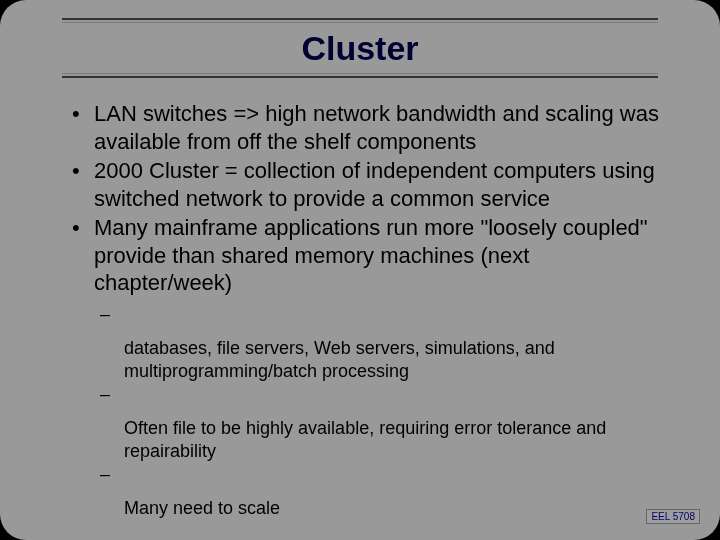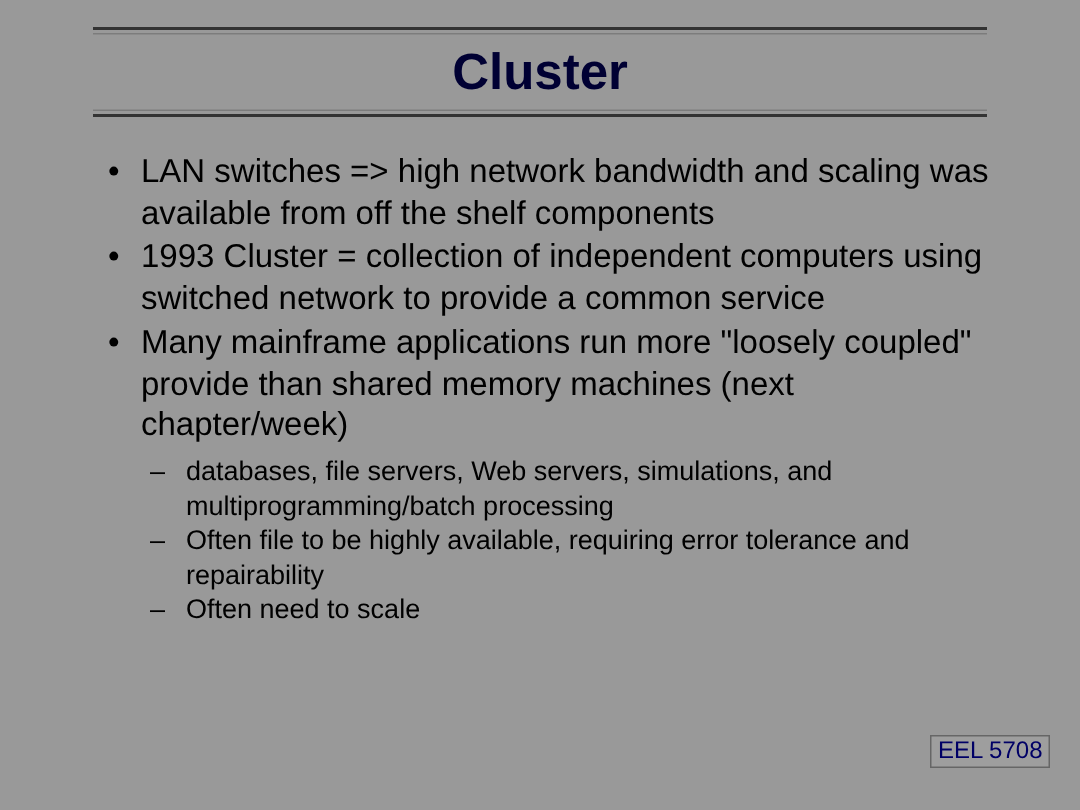--- a/index.html
+++ b/index.html
@@ -13,20 +13,21 @@
       background: #000;
       font-family: "Comic Sans MS", cursive, sans-serif;
       position: relative;
     }
     .slide {
       width: 720px;
       height: 540px;
       background: #999;
       position: relative;
       padding: 0;
+      border-radius: 26px;
     }
     .title-box {
       position: absolute;
       top: 18px;
       left: 62px;
       width: 596px;
       height: 60px;
       border-top: 2px solid #333;
       border-bottom: 2px solid #333;
       display: flex;
@@ -79,30 +80,31 @@
       padding-left: 30px;
     }
     .sub-bullet-marker {
       width: 26px;
       flex-shrink: 0;
       text-align: left;
       padding-left: 2px;
     }
     .sub-bullet-text {
       flex: 1;
+      margin-top: 34px;
     }
     .bullets-main {
       margin-bottom: 6px;
     }
     .footer {
       position: absolute;
-      bottom: 28px;
+      bottom: 16px;
       right: 20px;
       font-family: Arial, sans-serif;
-      font-size: 16px;
+      font-size: 10px;
       color: #000066;
       border: 1px solid #666;
       padding: 1px 4px;
       background: rgba(180,180,180,0.2);
     }
   </style>
 </head>
 <body>
 
 <div class="slide">
@@ -111,38 +113,38 @@
   </div>
 
   <div class="content">
     <div class="bullets-main">
       <div class="bullet-item">
         <div class="bullet-marker">•</div>
         <div class="bullet-text">LAN switches =&gt; high network bandwidth and scaling was available from off the shelf components</div>
       </div>
       <div class="bullet-item">
         <div class="bullet-marker">•</div>
-        <div class="bullet-text">1993 Cluster = collection of independent computers using switched network to provide a common service</div>
+        <div class="bullet-text">2000 Cluster = collection of independent computers using switched network to provide a common service</div>
       </div>
       <div class="bullet-item">
         <div class="bullet-marker">•</div>
         <div class="bullet-text">Many mainframe applications run more "loosely coupled" provide than shared memory machines (next chapter/week)</div>
       </div>
     </div>
 
     <div>
       <div class="sub-bullet-item">
         <div class="sub-bullet-marker">–</div>
         <div class="sub-bullet-text"> databases, file servers, Web servers, simulations, and multiprogramming/batch processing</div>
       </div>
       <div class="sub-bullet-item">
         <div class="sub-bullet-marker">–</div>
         <div class="sub-bullet-text">Often file to be highly available, requiring error tolerance and repairability</div>
       </div>
       <div class="sub-bullet-item">
         <div class="sub-bullet-marker">–</div>
-        <div class="sub-bullet-text">Often need to scale</div>
+        <div class="sub-bullet-text">Many need to scale</div>
       </div>
     </div>
   </div>
 
   <div class="footer">EEL 5708</div>
 </div>
 
 </body></html>

